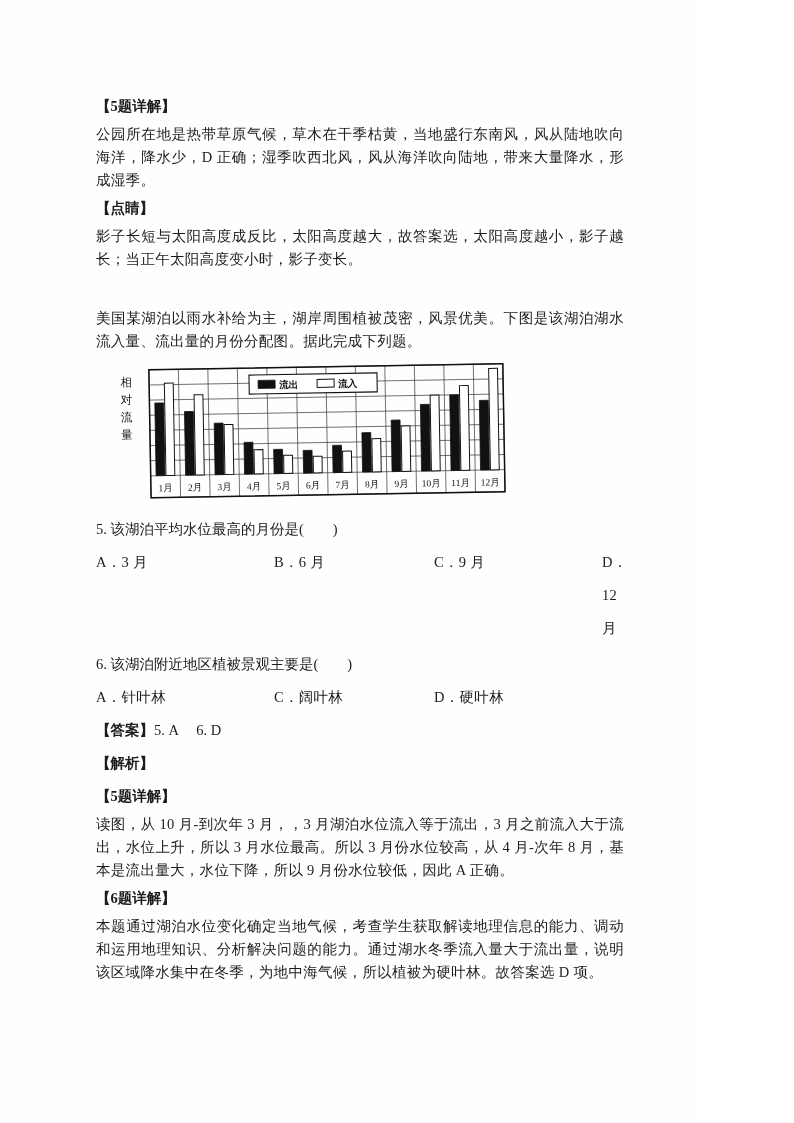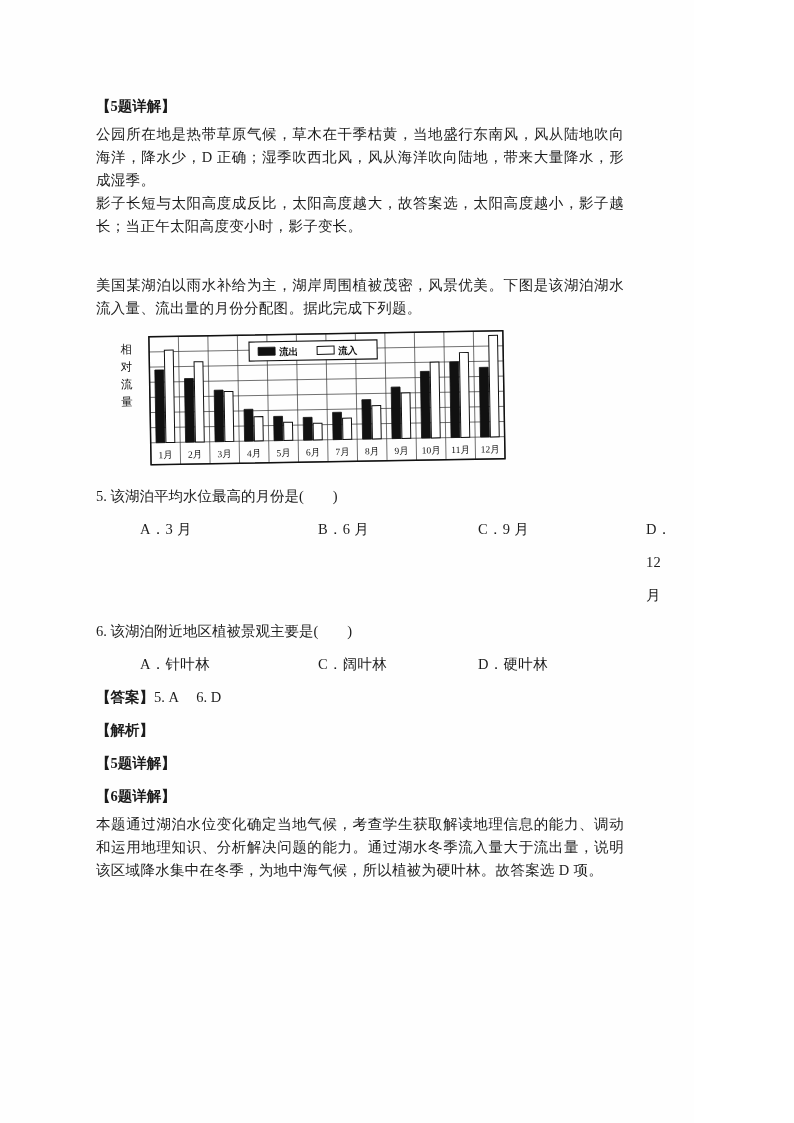--- a/index.html
+++ b/index.html
@@ -34,33 +34,33 @@
   .chart-wrap svg text {
     font-family: "Liberation Serif", "DejaVu Serif", serif;
   }
   .stem { line-height: 33px; }
   .q6 { margin-top: 3px; }
   .options {
     display: grid;
     grid-template-columns: 178px 160px 168px 1fr;
     line-height: 33px;
     letter-spacing: 0.3px;
-    margin-left: 44px;
   }
   .answer-line, .analysis-line { line-height: 33px; }
   .answer-text { white-space: pre-wrap; }
 </style>
 </head>
 <body>
 
 <div class="page">
 
   <p class="heading">【5题详解】</p>
   <p class="para">公园所在地是热带草原气候，草木在干季枯黄，当地盛行东南风，风从陆地吹向海洋，降水少，D 正确；湿季吹西北风，风从海洋吹向陆地，带来大量降水，形成湿季。</p>
 
+  <p class="heading">【点睛】</p>
   <p class="para">影子长短与太阳高度成反比，太阳高度越大，故答案选，太阳高度越小，影子越长；当正午太阳高度变小时，影子变长。</p>
 
   <p class="para intro">美国某湖泊以雨水补给为主，湖岸周围植被茂密，风景优美。下图是该湖泊湖水流入量、流出量的月份分配图。据此完成下列题。</p>
 
   <div class="chart-wrap">
     <svg id="chart-svg" width="400" height="146" viewBox="0 0 400 146">
         <line x1="38" y1="6" x2="392" y2="6" stroke="#333333" stroke-width="0.7"></line>
         <line x1="38" y1="21.142857142857142" x2="392" y2="21.142857142857142" stroke="#333333" stroke-width="0.7"></line>
         <line x1="38" y1="36.285714285714285" x2="392" y2="36.285714285714285" stroke="#333333" stroke-width="0.7"></line>
         <line x1="38" y1="51.42857142857143" x2="392" y2="51.42857142857143" stroke="#333333" stroke-width="0.7"></line>
@@ -148,17 +148,18 @@
       <span>C．阔叶林</span>
       <span>D．硬叶林</span>
     </div>
   </div>
 
   <p class="answer-line"><span class="heading">【答案】</span><span class="answer-text">5. A　 6. D</span></p>
 
   <p class="heading analysis-line">【解析】</p>
 
   <p class="heading">【5题详解】</p>
+  <p class="para">读图，从 10 月-到次年 3 月，，3 月湖泊水位流入等于流出，3 月之前流入大于流出，水位上升，所以 3 月水位最高。所以 3 月份水位较高，从 4 月-次年 8 月，基本是流出量大，水位下降，所以 9 月份水位较低，因此 A 正确。</p>
 
   <p class="heading">【6题详解】</p>
   <p class="para">本题通过湖泊水位变化确定当地气候，考查学生获取解读地理信息的能力、调动和运用地理知识、分析解决问题的能力。通过湖水冬季流入量大于流出量，说明该区域降水集中在冬季，为地中海气候，所以植被为硬叶林。故答案选 D 项。</p>
 
 </div>
 
 </body></html>

